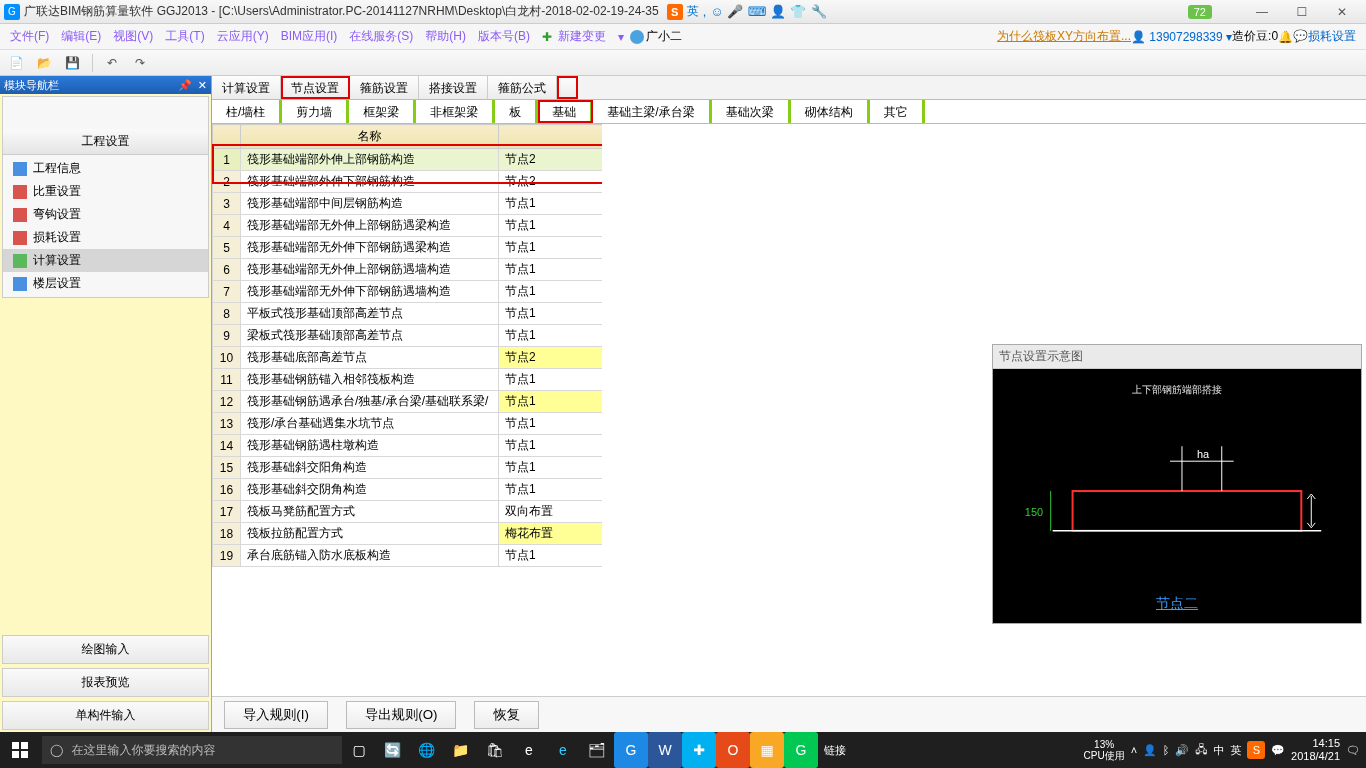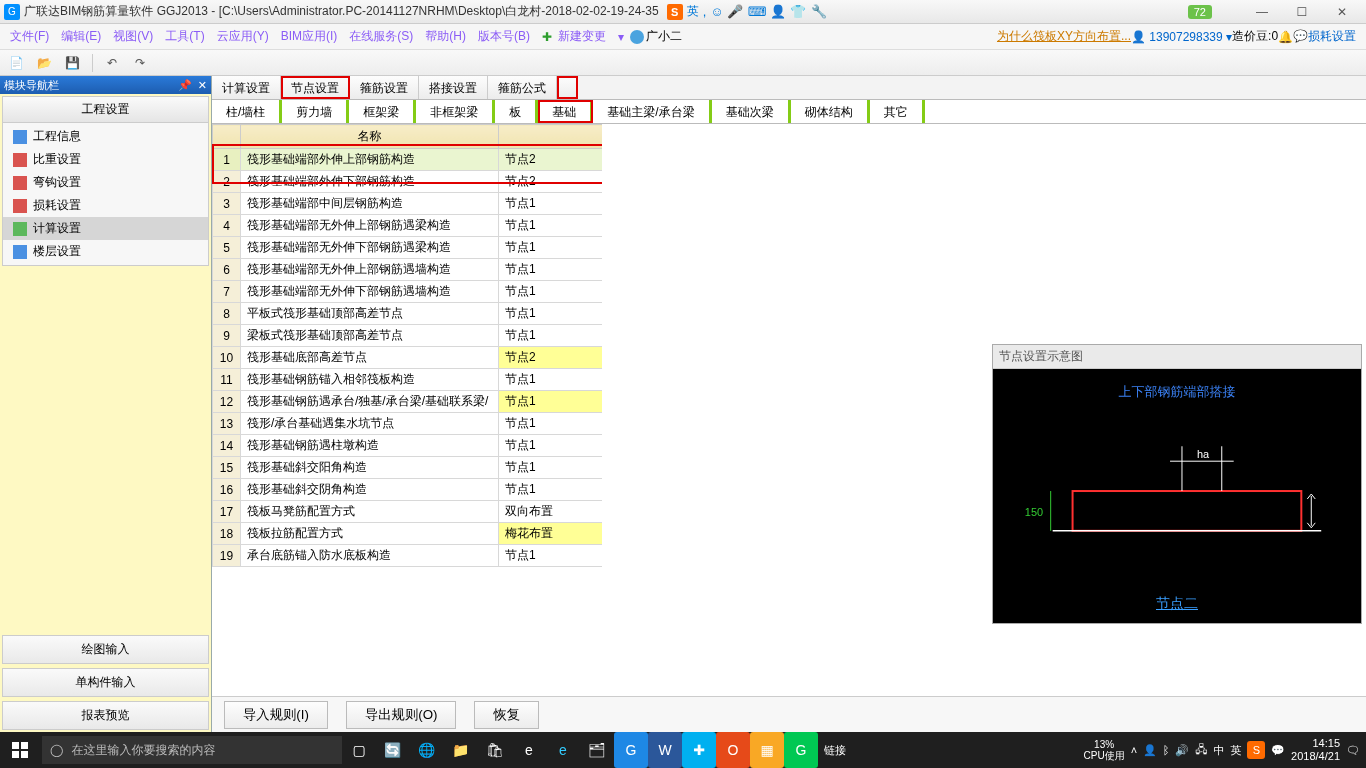--- a/index.html
+++ b/index.html
@@ -26,21 +26,21 @@
 
 .toolbar-small { height: 26px; background: linear-gradient(#f9f9f9,#ededed); border-bottom: 1px solid #ccc; display:flex;align-items:center;padding:0 6px;gap:6px;}
 .tbs-btn { width:22px;height:22px;display:inline-flex;align-items:center;justify-content:center;color:#555;}
 .tbs-sep { width:1px;height:18px;background:#ccc;margin:0 2px;}
 
 .workspace { display:flex; position:absolute; top:76px; bottom:36px; left:0; right:0; }
 .nav-panel { width:228px; display:flex; flex-direction:column; border-right:1px solid #9aa; background:#fef9c3;}
 .nav-header { height:18px; background: linear-gradient(#2a7ad9,#1d5db0); color:#fff; display:flex;align-items:center;padding:0 4px;font-size:11px;}
 .nav-header .pin { margin-left:auto; }
 .nav-group { background:#f7f7f7; border:1px solid #ccc; margin:2px; }
-.nav-group-title { background: linear-gradient(#fafafa,#e5e5e5); padding:4px 8px; text-align:center; font-size:12px; border-bottom:1px solid #ccc;}
+.nav-group-title { background: linear-gradient(#fafafa,#e5e5e5); padding:4px 8px; text-align:center; font-size:12px; border-bottom:1px solid #ccc;margin-top:32px;}
 .nav-items { padding:2px 0; }
 .nav-item { padding:3px 10px; display:flex; align-items:center; gap:6px; }
 .nav-item.selected { background:#d6d6d6; }
 .nav-item .nav-icon { width:14px;height:14px;display:inline-block; }
 .nav-spacer { flex:1; }
 .nav-bottom-btn { border:1px solid #ccc; background:linear-gradient(#fafafa,#e9e9e9); margin:2px; padding:5px 0; text-align:center; }
 
 .main { flex:1; display:flex; flex-direction:column; position:relative; }
 .top-tabs { height:24px; display:flex; background:#f3f3f3; border-bottom:1px solid #bbb; }
 .top-tab { padding:4px 10px; border-right:1px solid #ccc; background:linear-gradient(#fdfdfd,#ececec); }
@@ -58,21 +58,21 @@
 table.grid tr.sel td.rownum { background:#e8f0c0; }
 table.grid tr.sel td { background:#eaf5d0; }
 table.grid td.yellow { background:#ffff96; }
 .red-overlay { position:absolute; border:2px solid #e00000; pointer-events:none; }
 
 .preview-panel { width:370px; border:1px solid #aaa; margin:8px 4px 0 0; display:flex;flex-direction:column; align-self:flex-start; height:280px;}
 .preview-title { background:#eaeaea; padding:3px 6px; border-bottom:1px solid #ccc; color:#555; }
 .preview-canvas { flex:1; background:#000; color:#fff; position:relative; }
 .preview-footer { padding:6px 8px; font-size:11px; color:#444; background:#fafafa; border-top:1px solid #ccc; line-height:1.5; }
 .preview-link { color:#3a9fff; text-decoration:underline; position:absolute; bottom:10px; left:50%; transform:translateX(-50%); font-size:14px;}
-.preview-top-label { position:absolute; top:14px; left:50%; transform:translateX(-50%); color:#3b82f6; font-size:13px;}
+.preview-top-label { position:absolute; top:14px; left:50%; transform:translateX(-50%); color:#e5e5e5; font-size:10px;}
 
 .bottom-actions { height:36px; background:#f7f7f7; border-top:1px solid #ccc; display:flex;align-items:center;padding:0 12px;gap:18px;}
 .act-btn { border:1px solid #bbb; background:linear-gradient(#fdfdfd,#ececec); padding:4px 18px; }
 
 .taskbar { position:absolute; bottom:0; left:0; right:0; height:36px; background:#1f1f1f; color:#fff; display:flex;align-items:center;}
 .taskbar .start { width:40px;height:36px;display:flex;align-items:center;justify-content:center;}
 .taskbar .search { background:#333; height:28px; width:300px; display:flex;align-items:center;padding:0 8px;color:#bbb;gap:8px;margin-left:2px;}
 .taskbar .tb-icon { width:34px;height:36px;display:inline-flex;align-items:center;justify-content:center;color:#fff;font-size:14px;}
 .taskbar .tray { margin-left:auto;display:flex;align-items:center;gap:6px;padding-right:6px;font-size:11px;}
 .taskbar .cpu { text-align:center;line-height:1.15;font-size:10px;}
@@ -171,22 +171,22 @@
             <span>计算设置</span>
           </div>
           <div class="nav-item">
             <span class="nav-icon nav-ico-blue"></span>
             <span>楼层设置</span>
           </div>
         </div>
     </div>
     <div class="nav-spacer"></div>
     <div class="nav-bottom-btn">绘图输入</div>
+    <div class="nav-bottom-btn">报表预览</div>
     <div class="nav-bottom-btn">单构件输入</div>
-    <div class="nav-bottom-btn">报表预览</div>
   </div>
 
   <div class="main">
     <div class="top-tabs" id="top-tabs">
         <div class="top-tab">计算设置</div>
         <div class="top-tab hl">节点设置</div>
         <div class="top-tab">箍筋设置</div>
         <div class="top-tab">搭接设置</div>
         <div class="top-tab">箍筋公式</div>
         <div class="top-tab hl empty-hl"></div>

